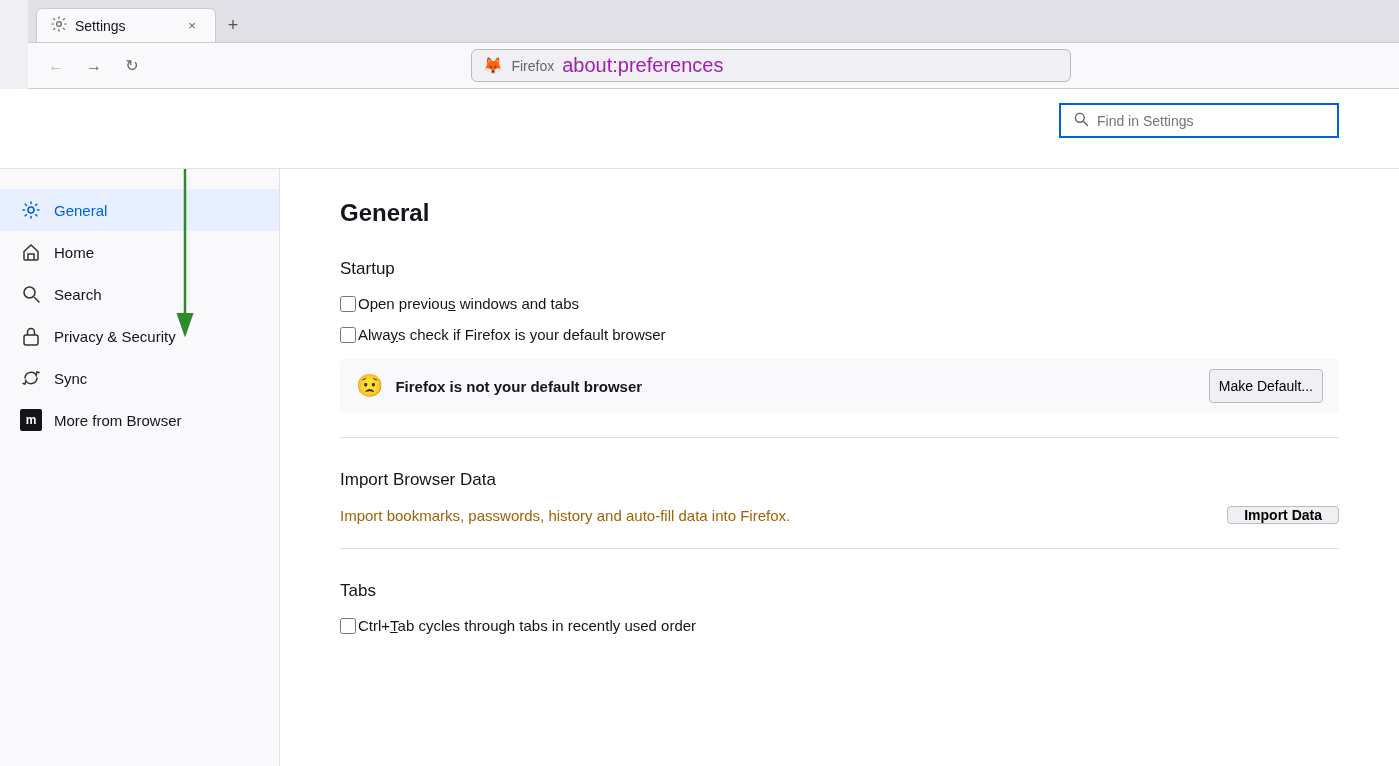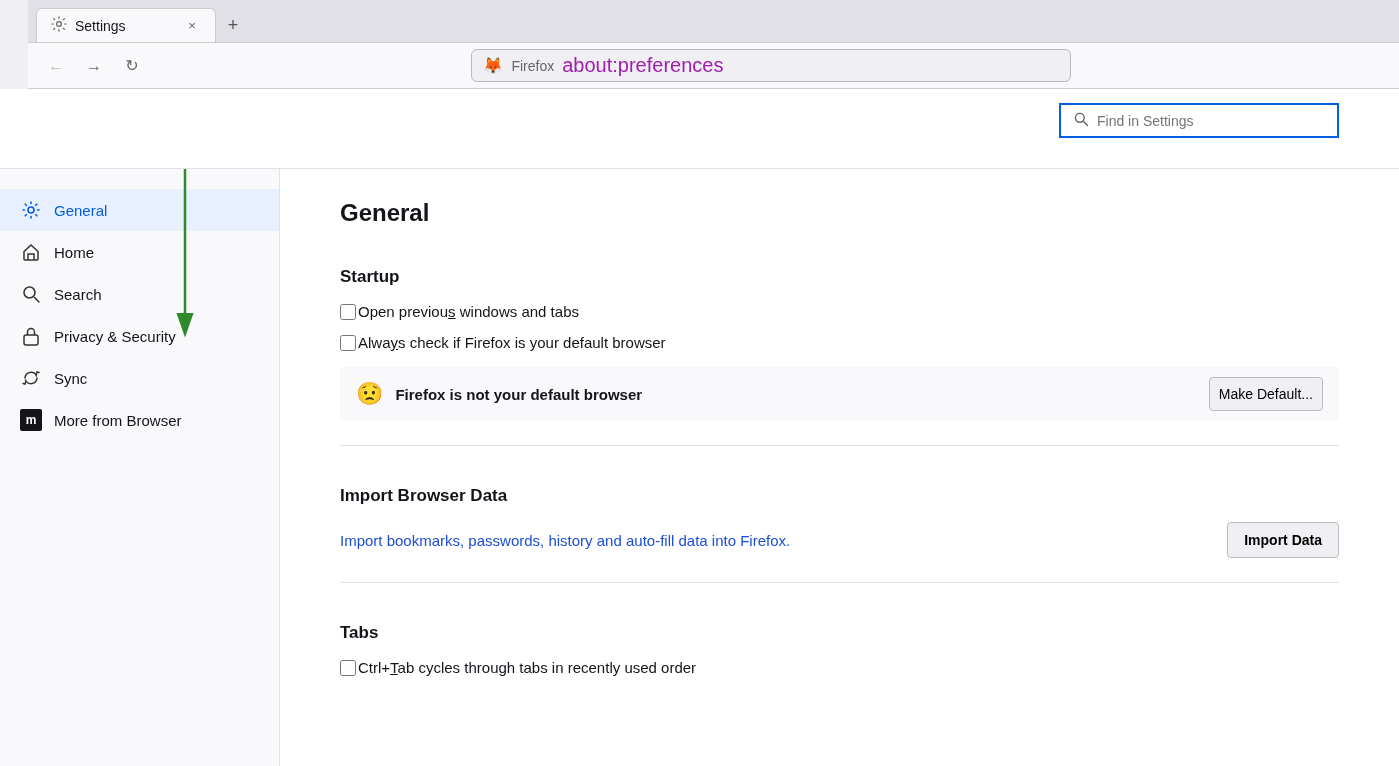--- a/index.html
+++ b/index.html
@@ -32,34 +32,34 @@
     .arrow-container { position: relative; }
     .green-arrow { position: absolute; left: 178px; top: -180px; pointer-events: none; }
 
     
     .content { flex: 1; padding: 30px 60px; overflow-y: auto; background: #fff; }
     .search-bar { display: flex; align-items: center; gap: 8px; border: 2px solid #0060df; border-radius: 0; padding: 6px 12px; width: 280px; background: #fff; margin-bottom: 16px; }
     .search-bar input { border: none; outline: none; font-size: 14px; flex: 1; color: #15141a; }
     .search-bar .search-icon { color: #666; }
 
     .content-header { font-size: 24px; font-weight: 600; margin-bottom: 24px; color: #15141a; }
-    .section-title { font-size: 17px; font-weight: 700; margin-bottom: 16px; margin-top: 40px; color: #15141a; }
+    .section-title { font-size: 17px; font-weight: 400; margin-bottom: 16px; margin-top: 32px; color: #15141a; }
     .section-title:first-child { margin-top: 0; }
 
     .checkbox-row { display: flex; align-items: center; gap: 2px; margin-bottom: 14px; }
     .checkbox-row input[type="checkbox"] { width: 16px; height: 16px; cursor: pointer; accent-color: #0060df; }
     .checkbox-label { font-size: 15px; color: #15141a; }
 
     .default-browser-banner { display: flex; align-items: center; gap: 12px; margin: 16px 0; padding: 10px 16px; background: #f9f9fb; border-radius: 4px; }
     .default-browser-banner .emoji { font-size: 22px; }
     .default-browser-banner .text { font-weight: 600; font-size: 15px; flex: 1; }
     .default-browser-banner button { padding: 8px 9px; font-size: 14px; background: #f0f0f4; border: 1px solid #bbb; border-radius: 4px; cursor: pointer; font-weight: 500; }
     .import-row { display: flex; align-items: center; justify-content: space-between; gap: 20px; }
-    .import-desc { font-size: 15px; color: #1d4ed8; flex: 1; }
-    .import-btn { padding: 9px 16px; font-size: 14px; font-weight: 600; background: #f0f0f4; border: 1px solid #bbb; border-radius: 4px; cursor: pointer; white-space: nowrap; }
+    .import-desc { font-size: 15px; color: #a16207; flex: 1; }
+    .import-btn { padding: 0 16px; font-size: 14px; font-weight: 600; background: #f0f0f4; border: 1px solid #bbb; border-radius: 4px; cursor: pointer; white-space: nowrap; }
     .section-divider { border: none; border-top: 1px solid #e0e0e6; margin: 24px 0; }
   </style>
 </head>
 <body>
 
 <div class="browser-chrome">
   <div class="tab-bar">
     <div class="tab-button">
       <span>
         <svg width="16" height="16" viewBox="0 0 20 20" fill="none" xmlns="http://www.w3.org/2000/svg">

